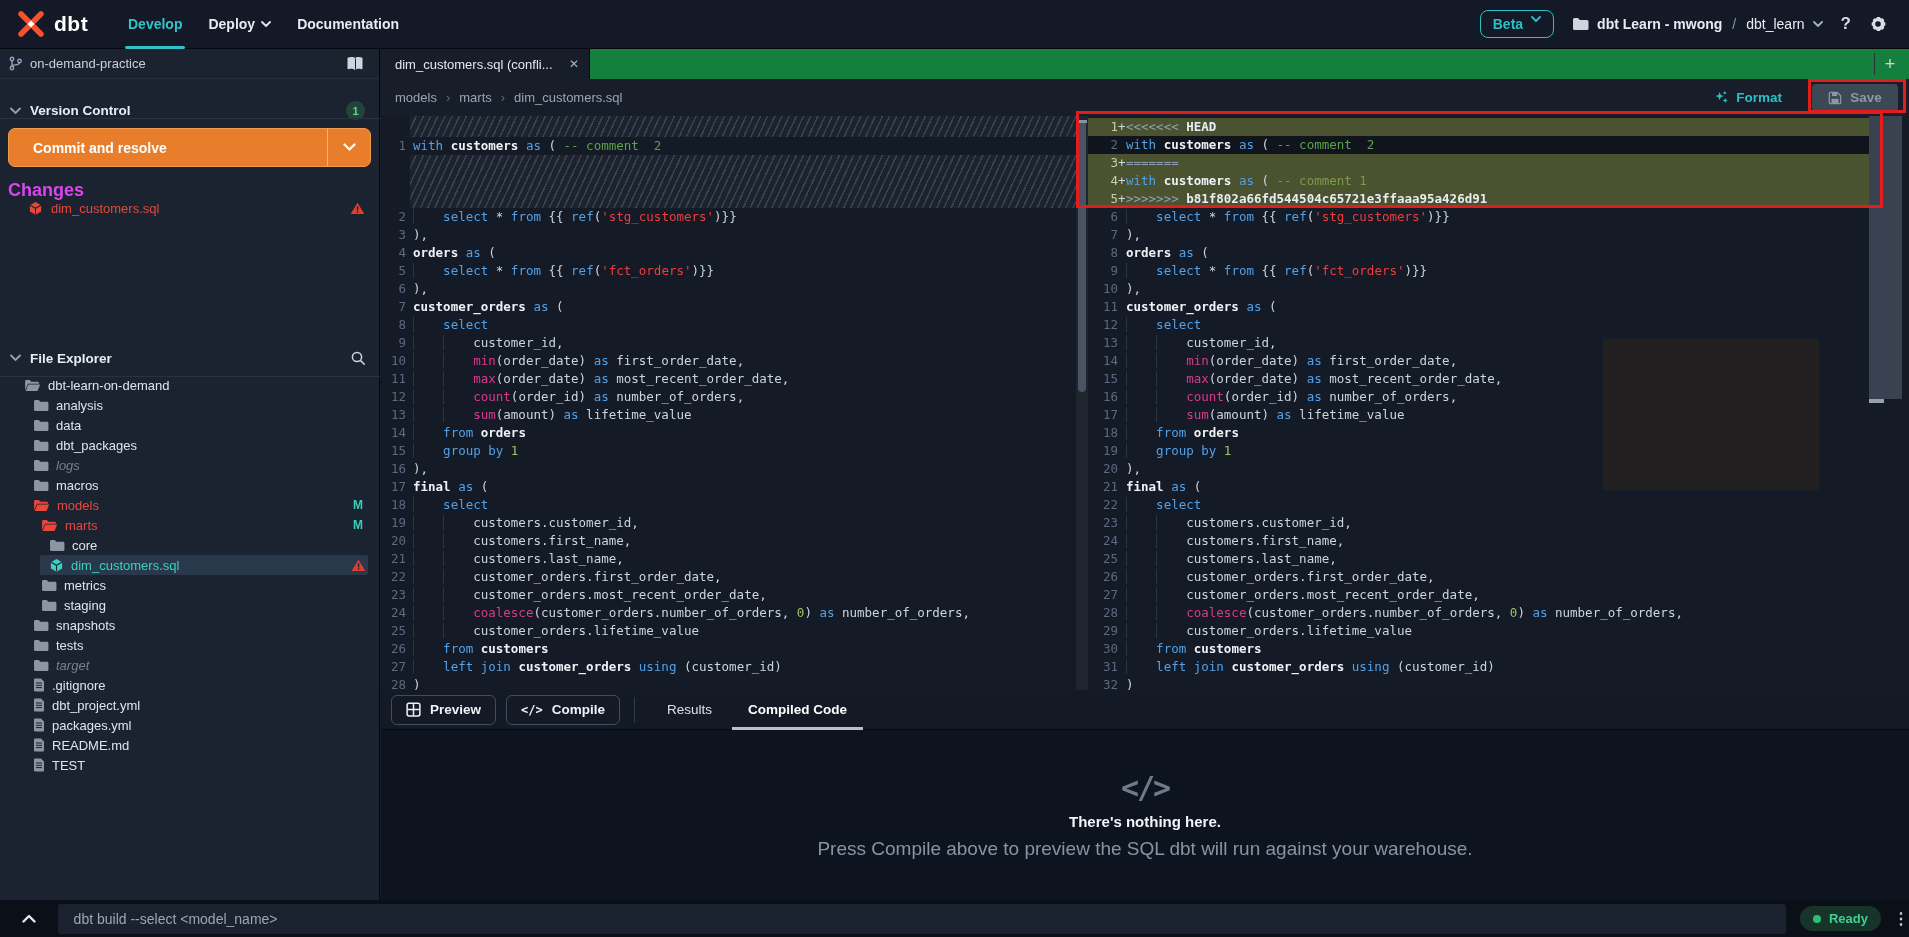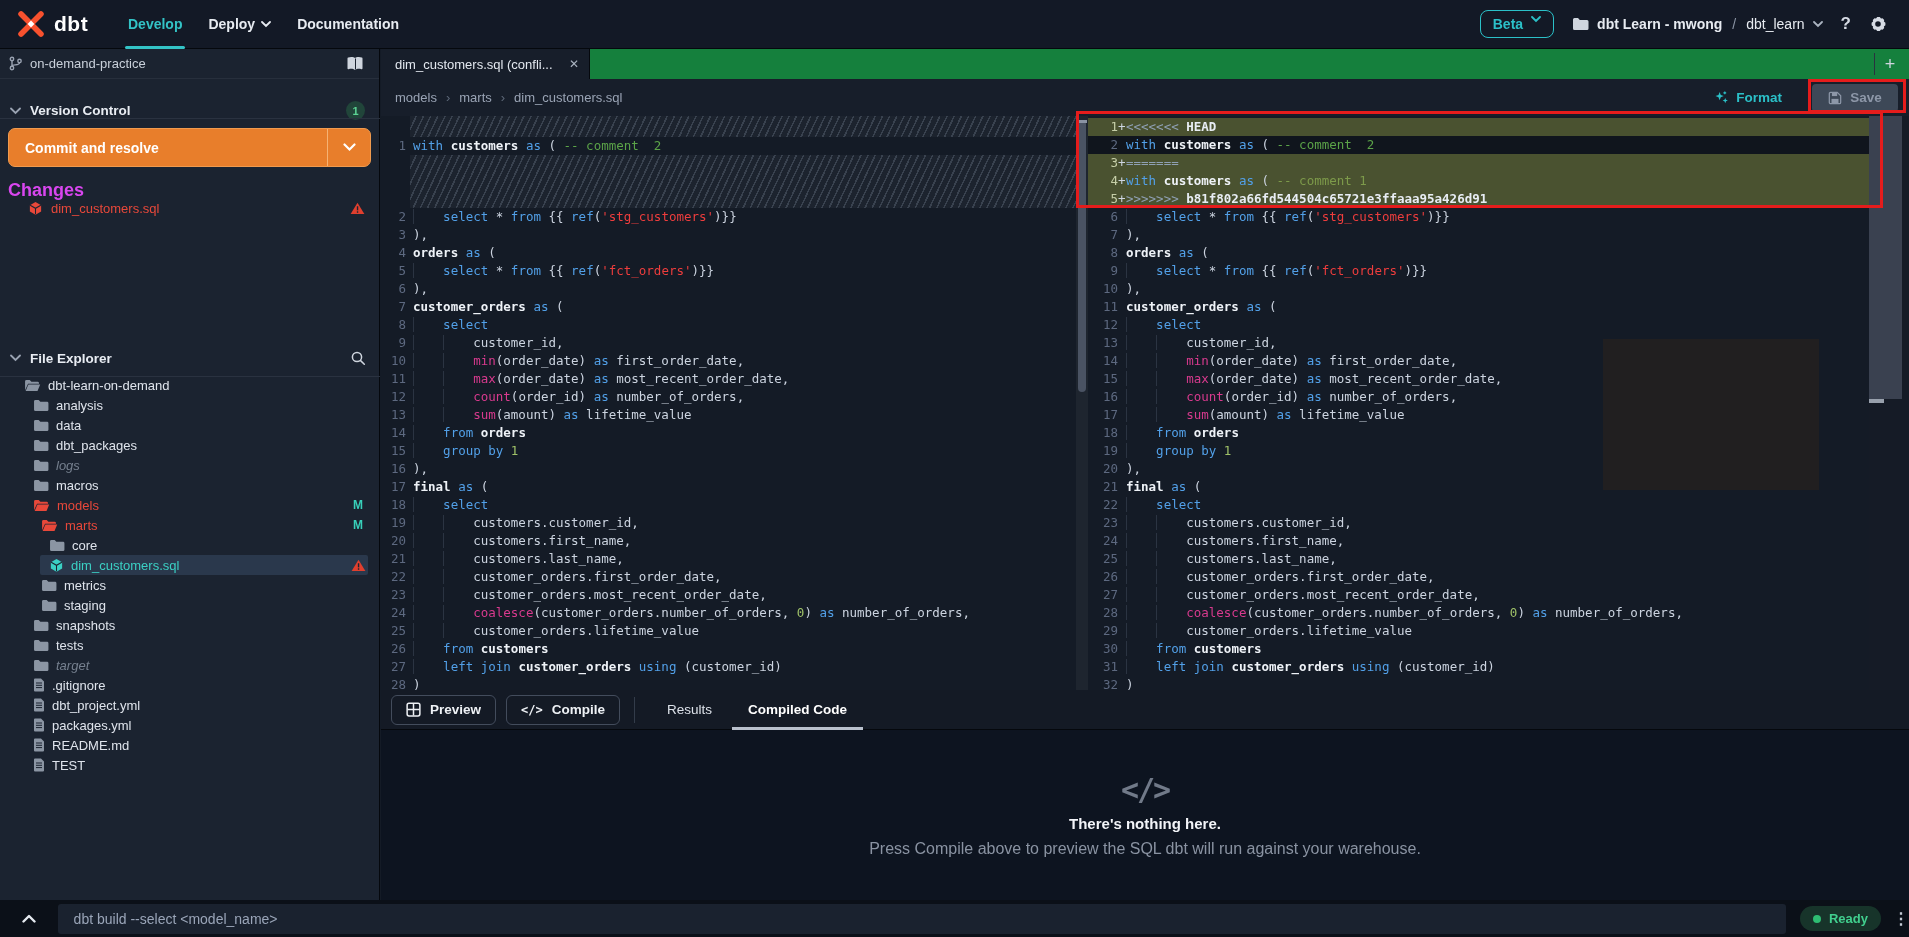--- a/index.html
+++ b/index.html
@@ -24,21 +24,21 @@
   .icon-btn{color:#d6dbe4;font-weight:bold;font-size:17px;cursor:pointer;}
   
   .sidebar{position:absolute;left:0;top:49px;width:380px;height:851px;background:#1b2330;border-right:1px solid #05080d;}
   .branch-row{height:30px;display:flex;align-items:center;gap:8px;padding:0 14px 0 9px;border-bottom:1px solid #272f3c;color:#c9d0da;font-size:13px;}
   .branch-row .grow{flex:1;}
   .sec-header{display:flex;align-items:center;gap:9px;padding:14px 14px 10px 10px;font-size:13.5px;font-weight:bold;color:#e8ecf2;}
   .sec-header .grow{flex:1;}
   .divider{height:1px;background:#2a3240;}
   .vc-badge{width:19px;height:19px;border-radius:50%;background:#21453a;color:#5cd394;font-size:11px;font-weight:bold;display:flex;align-items:center;justify-content:center;}
   .commit-btn{position:absolute;left:8px;top:79px;width:363px;height:39px;background:#e87e2b;border:1px solid #f09a4e;border-radius:7px;display:flex;align-items:center;color:#fff;font-weight:bold;font-size:14px;cursor:pointer;}
-  .commit-btn .lbl{flex:1;padding-left:16px;}
+  .commit-btn .lbl{flex:1;padding-left:24px;}
   .commit-btn .chev{width:43px;height:100%;border-left:1px solid #f5b273;display:flex;align-items:center;justify-content:center;}
   .changes-label{position:absolute;left:8px;top:131px;font-size:18px;font-weight:bold;color:#d946ef;}
   .change-item{position:absolute;left:0;top:149px;width:380px;height:20px;display:flex;align-items:center;cursor:pointer;}
   .change-item .ci-icon{margin-left:28px;}
   .change-item .ci-label{margin-left:8px;font-size:13px;color:#e8483a;}
   .change-item .ci-warn{margin-left:auto;margin-right:15px;}
   .fe-block{position:absolute;left:0;top:287px;width:380px;}
   .tree{position:absolute;left:0;top:326px;width:380px;}
   .trow{position:relative;height:20px;display:flex;align-items:center;font-size:13px;color:#dfe4ec;cursor:pointer;}
   .trow .t-ic{display:flex;align-items:center;}
@@ -101,21 +101,21 @@
   .bpanel{position:absolute;left:381px;top:690px;width:1528px;height:210px;background:#0d1420;}
   .btabs{height:40px;background:#141a25;display:flex;align-items:center;border-bottom:1px solid #05080d;}
   .pbtn{display:flex;align-items:center;gap:9px;border:1px solid #434c5c;border-radius:6px;height:30px;padding:0 14px;font-size:13.5px;font-weight:bold;color:#eef1f5;margin-left:10px;cursor:pointer;}
   .btab-div{width:1px;height:26px;background:#333c4a;margin:0 14px;}
   .btab{position:relative;height:40px;display:flex;align-items:center;padding:0 18px;font-size:13.5px;color:#dde2ea;cursor:pointer;}
   .btab.active{font-weight:bold;color:#fff;}
   .btab.active::after{content:"";position:absolute;left:2px;right:2px;bottom:0;height:3px;background:#b9c0cc;}
   .empty{position:absolute;left:0;top:40px;right:0;bottom:0;display:flex;flex-direction:column;align-items:center;justify-content:center;gap:8px;}
   .empty .eicon{font-family:"DejaVu Sans Mono", monospace;font-weight:bold;font-size:30px;color:#717a89;letter-spacing:-2px;}
   .empty .etitle{font-size:15px;font-weight:bold;color:#f2f4f8;}
-  .empty .esub{font-size:16px;color:#8a93a2;}
+  .empty .esub{font-size:19px;color:#8a93a2;}
   
   .cmdbar{position:absolute;left:0;top:900px;width:1909px;height:37px;background:#0b1018;display:flex;align-items:center;}
   .cmd-chev{width:58px;display:flex;align-items:center;justify-content:center;color:#e6eaf0;cursor:pointer;}
   .cmd-input{width:1740px;height:30px;background:#1a222f;border-radius:3px;display:flex;align-items:center;padding-left:16px;font-size:14px;color:#9aa5b8;cursor:text;}
   .ready-pill{margin-left:14px;display:flex;align-items:center;gap:8px;background:#17342a;border-radius:13px;height:25px;padding:0 13px;cursor:pointer;}
   .ready-pill .dot{width:8px;height:8px;border-radius:50%;background:#2ebd72;}
   .ready-pill .rtxt{color:#41cf8e;font-size:13px;font-weight:bold;}
   .kebab{margin-left:12px;color:#c3cad4;font-size:16px;font-weight:bold;cursor:pointer;}
   svg{display:block;}
 </style>

